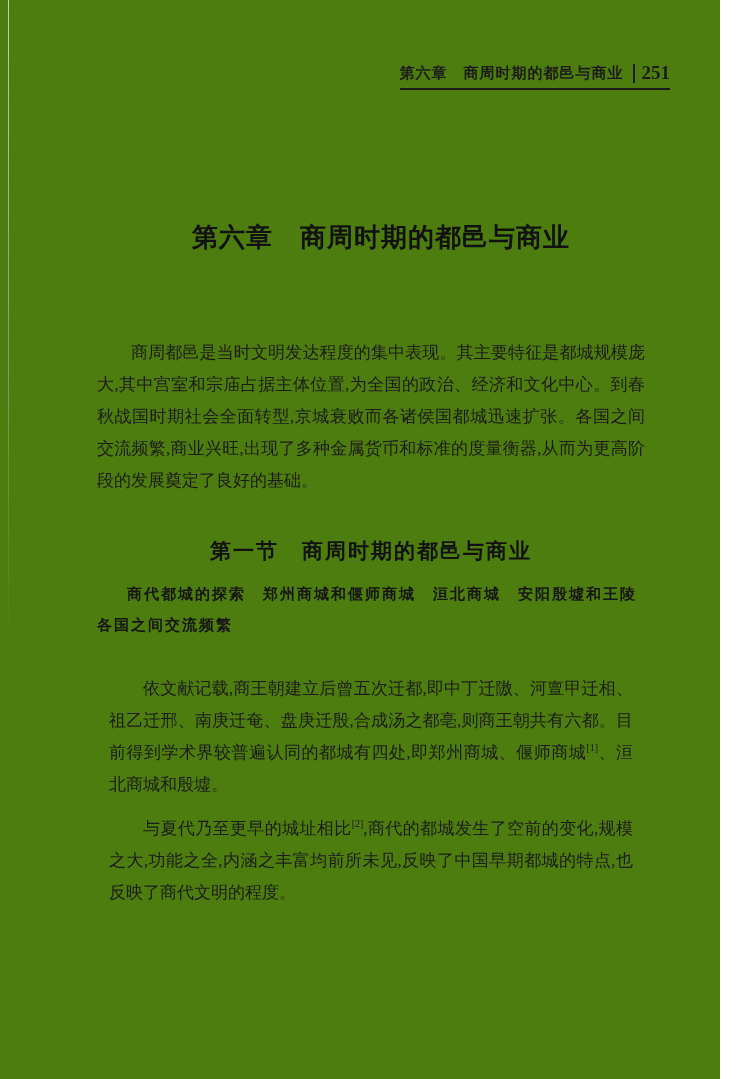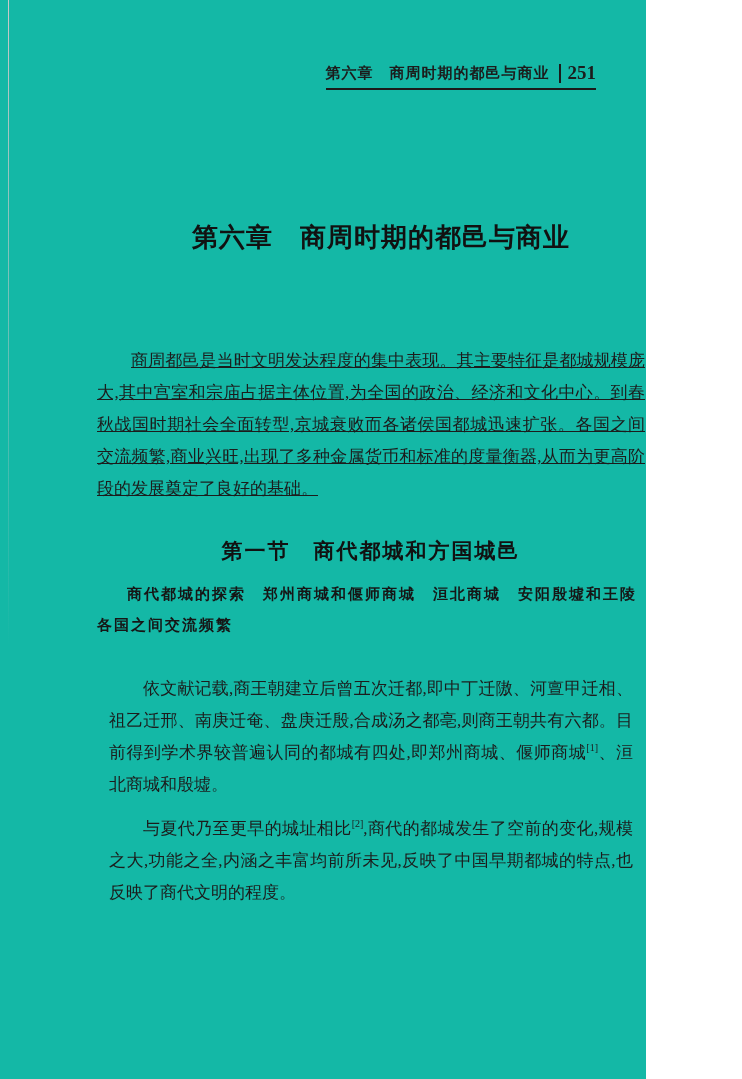--- a/index.html
+++ b/index.html
@@ -2,23 +2,23 @@
 <html><head>
 <meta charset="utf-8">
 <style>
   html, body {
     margin: 0;
     padding: 0;
     background: #ffffff;
   }
   .page {
     position: relative;
-    width: 646px;
+    width: 720px;
     height: 1079px;
-    background: #14b8a6;
+    background: #4d7c0f;
     overflow: hidden;
     color: #1c1c1c;
     font-family: "Liberation Serif", "DejaVu Serif", serif;
   }
   .scan-edge {
     position: absolute;
     left: 8px;
     top: 0;
     width: 1px;
     height: 60%;
@@ -60,27 +60,26 @@
     font-family: "Liberation Sans", "DejaVu Sans", sans-serif;
     font-weight: bold;
     font-size: 26px;
     letter-spacing: 1px;
     color: #111;
   }
   
   .intro {
     position: absolute;
     left: 97px;
-    top: 328px;
+    top: 320px;
     width: 548px;
     font-size: 17px;
     line-height: 32px;
     text-align: justify;
     text-indent: 2em;
-    text-decoration: underline;
   }
   
   .section-title {
     position: absolute;
     top: 520px;
     left: 0;
     width: 742px;
     text-align: center;
     font-family: "Liberation Sans", "DejaVu Sans", sans-serif;
     font-weight: bold;
@@ -132,21 +131,21 @@
   <div class="running-head">
     <span class="rh-title">第六章　商周时期的都邑与商业</span>
     <span class="rh-divider"></span>
     <span class="rh-page">251</span>
   </div>
 
   <h1 class="chapter-title">第六章　商周时期的都邑与商业</h1>
 
   <p class="intro">商周都邑是当时文明发达程度的集中表现。其主要特征是都城规模庞大,其中宫室和宗庙占据主体位置,为全国的政治、经济和文化中心。到春秋战国时期社会全面转型,京城衰败而各诸侯国都城迅速扩张。各国之间交流频繁,商业兴旺,出现了多种金属货币和标准的度量衡器,从而为更高阶段的发展奠定了良好的基础。</p>
 
-  <h2 class="section-title">第一节　商代都城和方国城邑</h2>
+  <h2 class="section-title">第一节　商周时期的都邑与商业</h2>
 
   <div class="keywords">
     <div class="kw-line1">商代都城的探索　郑州商城和偃师商城　洹北商城　安阳殷墟和王陵</div>
     <div class="kw-line2">各国之间交流频繁</div>
   </div>
 
   <div class="body-text">
     <p><span>依文献记载,商王朝建立后曾五次迁都,即中丁迁隞、河亶甲迁相、祖乙迁邢、南庚迁奄、盘庚迁殷,合成汤之都亳,则商王朝共有六都。目前得到学术界较普遍认同的都城有四处,即郑州商城、偃师商城</span><span class="sup">[1]</span><span>、洹北商城和殷墟。</span></p>
     <p><span>与夏代乃至更早的城址相比</span><span class="sup">[2]</span><span>,商代的都城发生了空前的变化,规模之大,功能之全,内涵之丰富均前所未见,反映了中国早期都城的特点,也反映了商代文明的程度。</span></p>
   </div>

